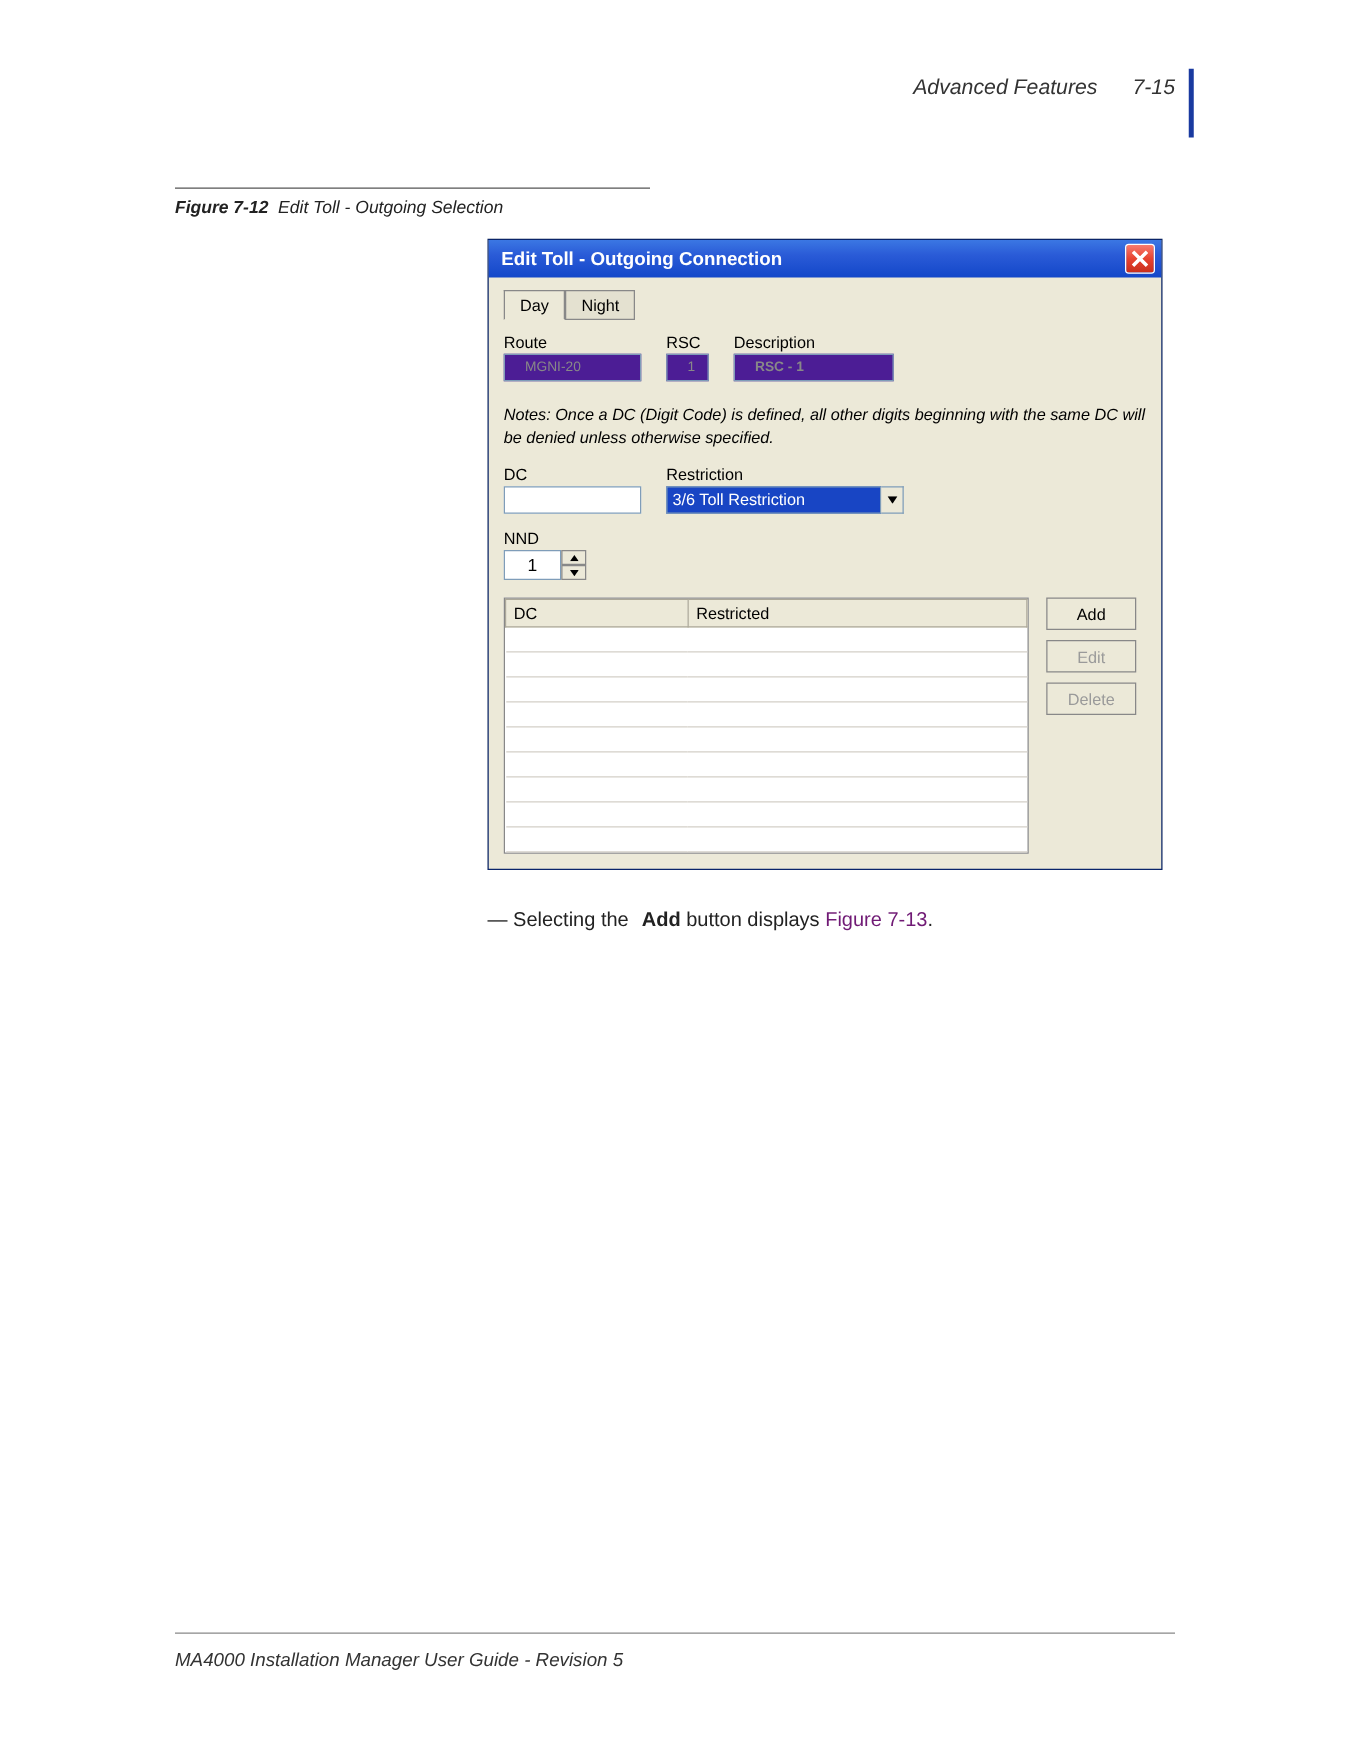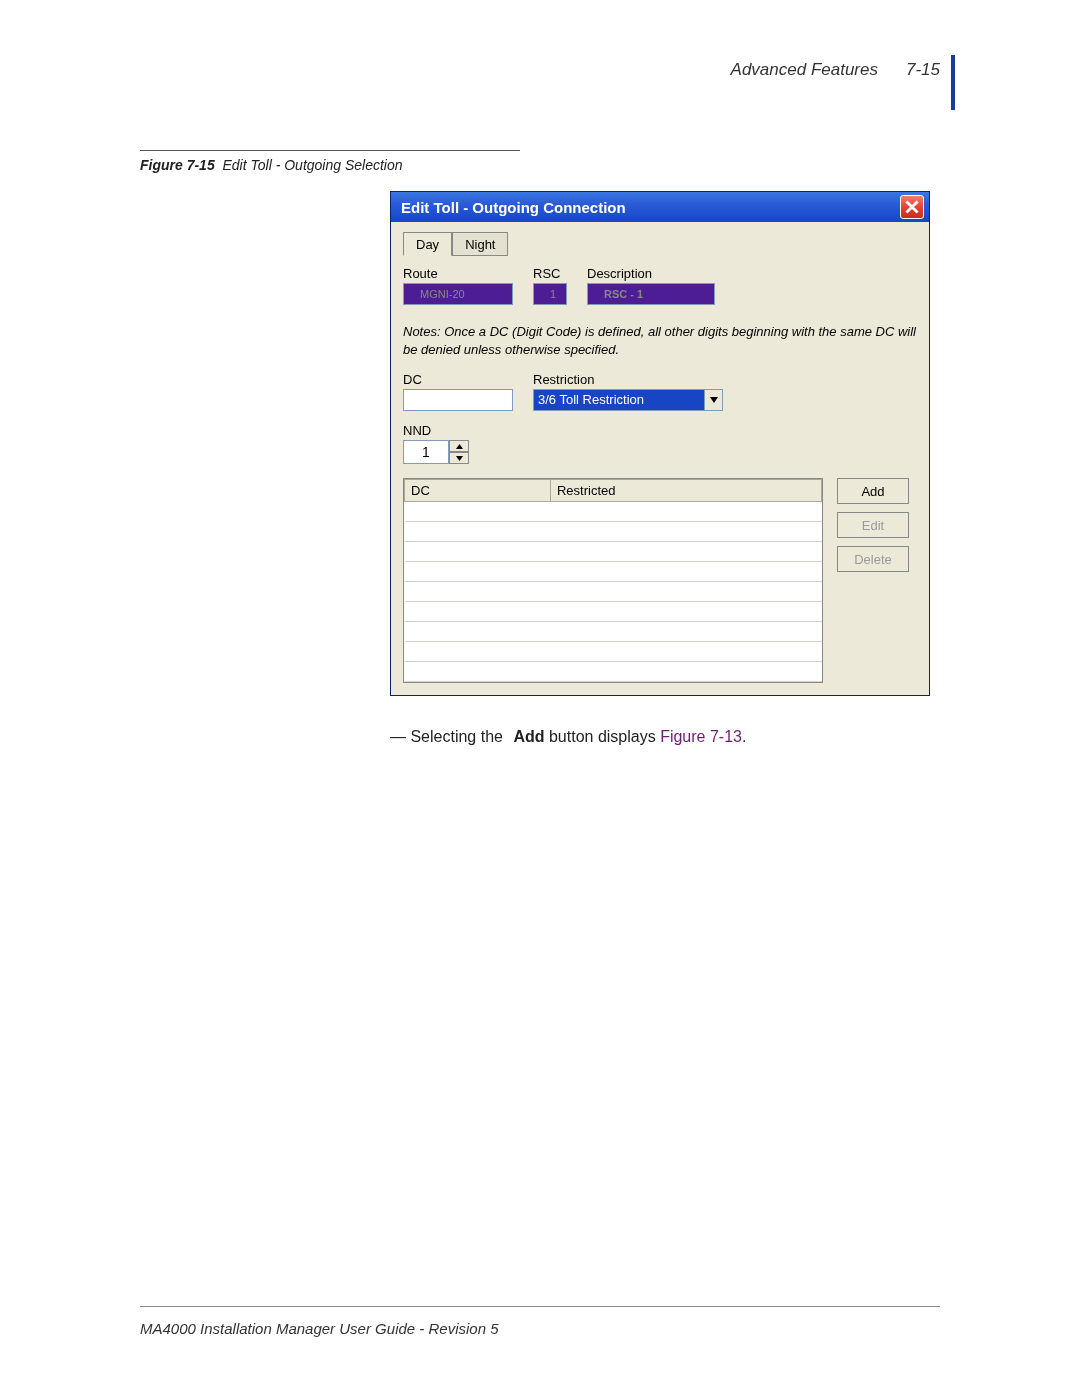--- a/index.html
+++ b/index.html
@@ -284,21 +284,21 @@
 
 <div class="header-rule"></div>
 <div class="page-header">
   <span>Advanced Features</span>
   <span class="page-num">7-15</span>
 </div>
 
 <div class="content">
   <div class="fig-rule"></div>
   <div class="fig-caption">
-    <strong>Figure 7-15</strong>
+    <strong>Figure 7-12</strong>
     &nbsp;<span>Edit Toll - Outgoing Selection</span>
   </div>
 
   <div class="dialog">
     <div class="titlebar">
       <span>Edit Toll - Outgoing Connection</span>
       <div class="close-btn">
         <svg viewBox="0 0 10 10">
             <path d="M1 1 L9 9 M9 1 L1 9" stroke="#fff" stroke-width="2" fill="none"></path>
           </svg>

